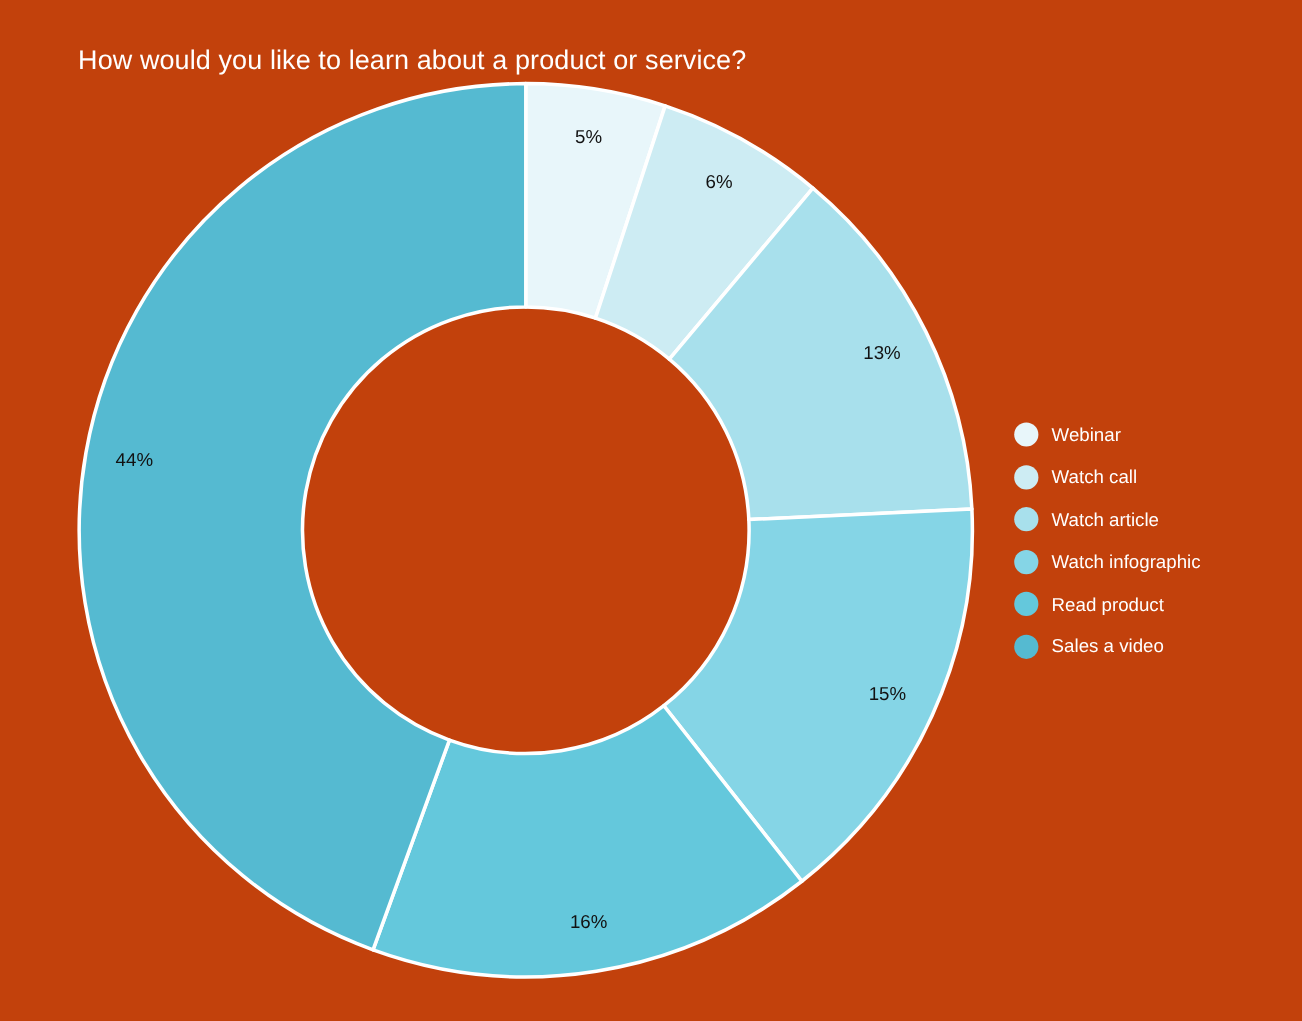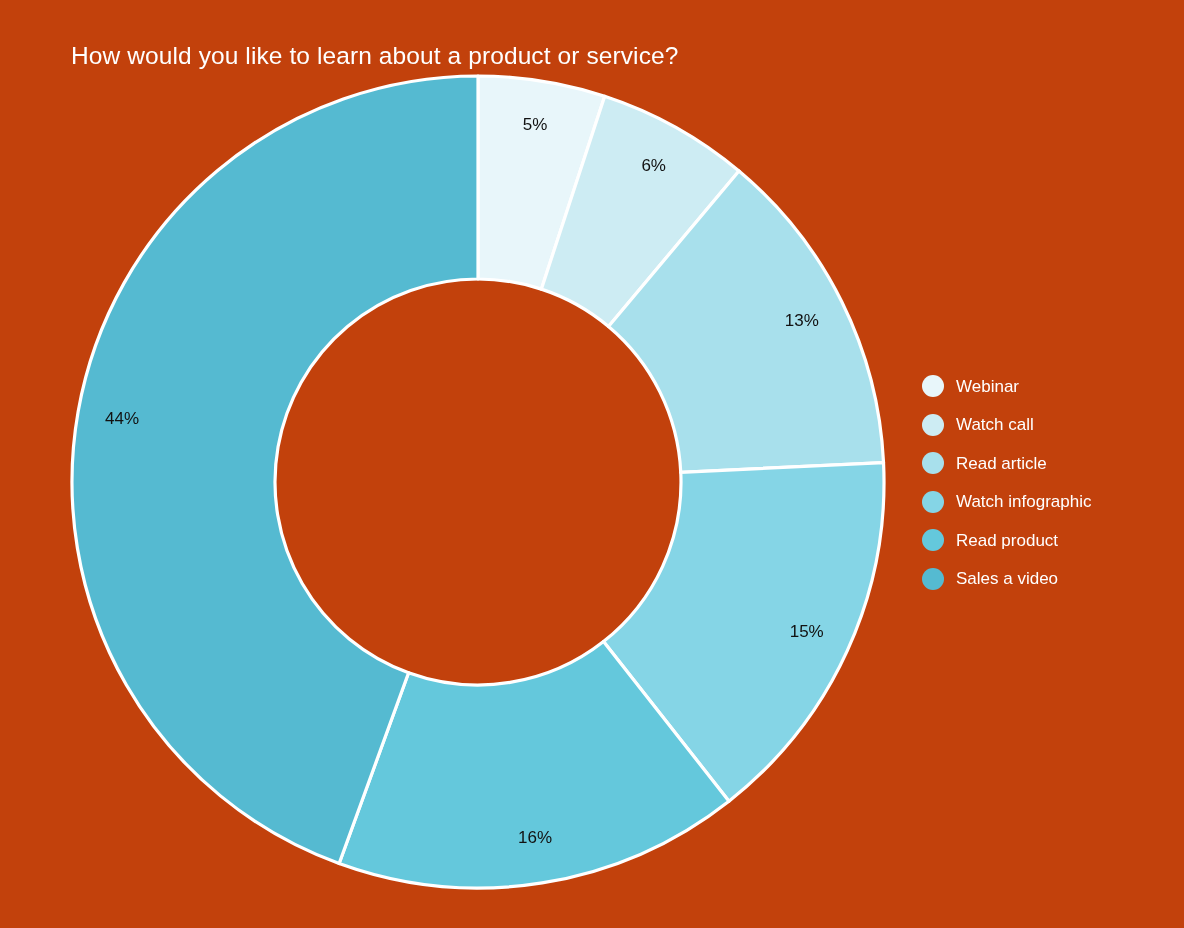--- a/index.html
+++ b/index.html
@@ -42,21 +42,21 @@
   .slice-label {
     font-family: "Liberation Sans", sans-serif;
     font-size: 17px;
     fill: #121212;
     text-anchor: middle;
     dominant-baseline: middle;
   }
   #legend {
     position: absolute;
     left: 922px;
-    top: 374px;
+    top: 383px;
     display: flex;
     flex-direction: column;
     gap: 14.6px;
   }
   .legend-item {
     display: flex;
     align-items: center;
     gap: 12px;
     height: 24px;
   }
@@ -103,21 +103,21 @@
       <div class="legend-item">
         <span class="legend-swatch" style="background: rgb(232, 246, 250);"></span>
         <span class="legend-label">Webinar</span>
       </div>
       <div class="legend-item">
         <span class="legend-swatch" style="background: rgb(205, 236, 243);"></span>
         <span class="legend-label">Watch call</span>
       </div>
       <div class="legend-item">
         <span class="legend-swatch" style="background: rgb(168, 224, 236);"></span>
-        <span class="legend-label">Read article</span>
+        <span class="legend-label">Watch article</span>
       </div>
       <div class="legend-item">
         <span class="legend-swatch" style="background: rgb(133, 213, 230);"></span>
         <span class="legend-label">Watch infographic</span>
       </div>
       <div class="legend-item">
         <span class="legend-swatch" style="background: rgb(100, 200, 220);"></span>
         <span class="legend-label">Read product</span>
       </div>
       <div class="legend-item">

